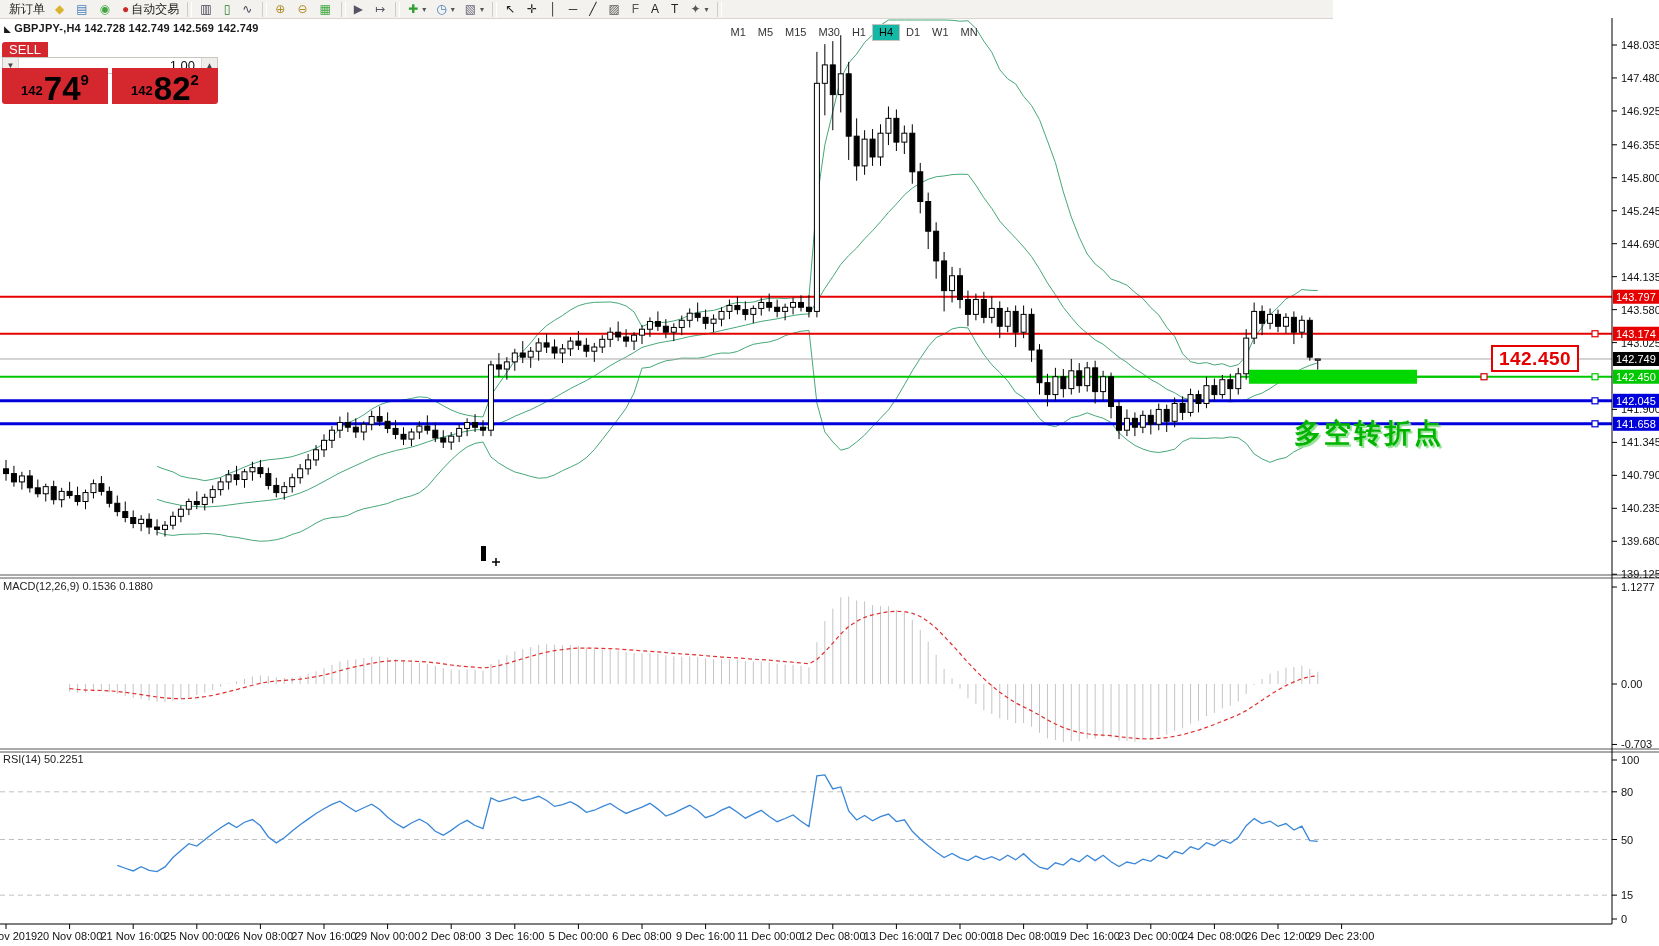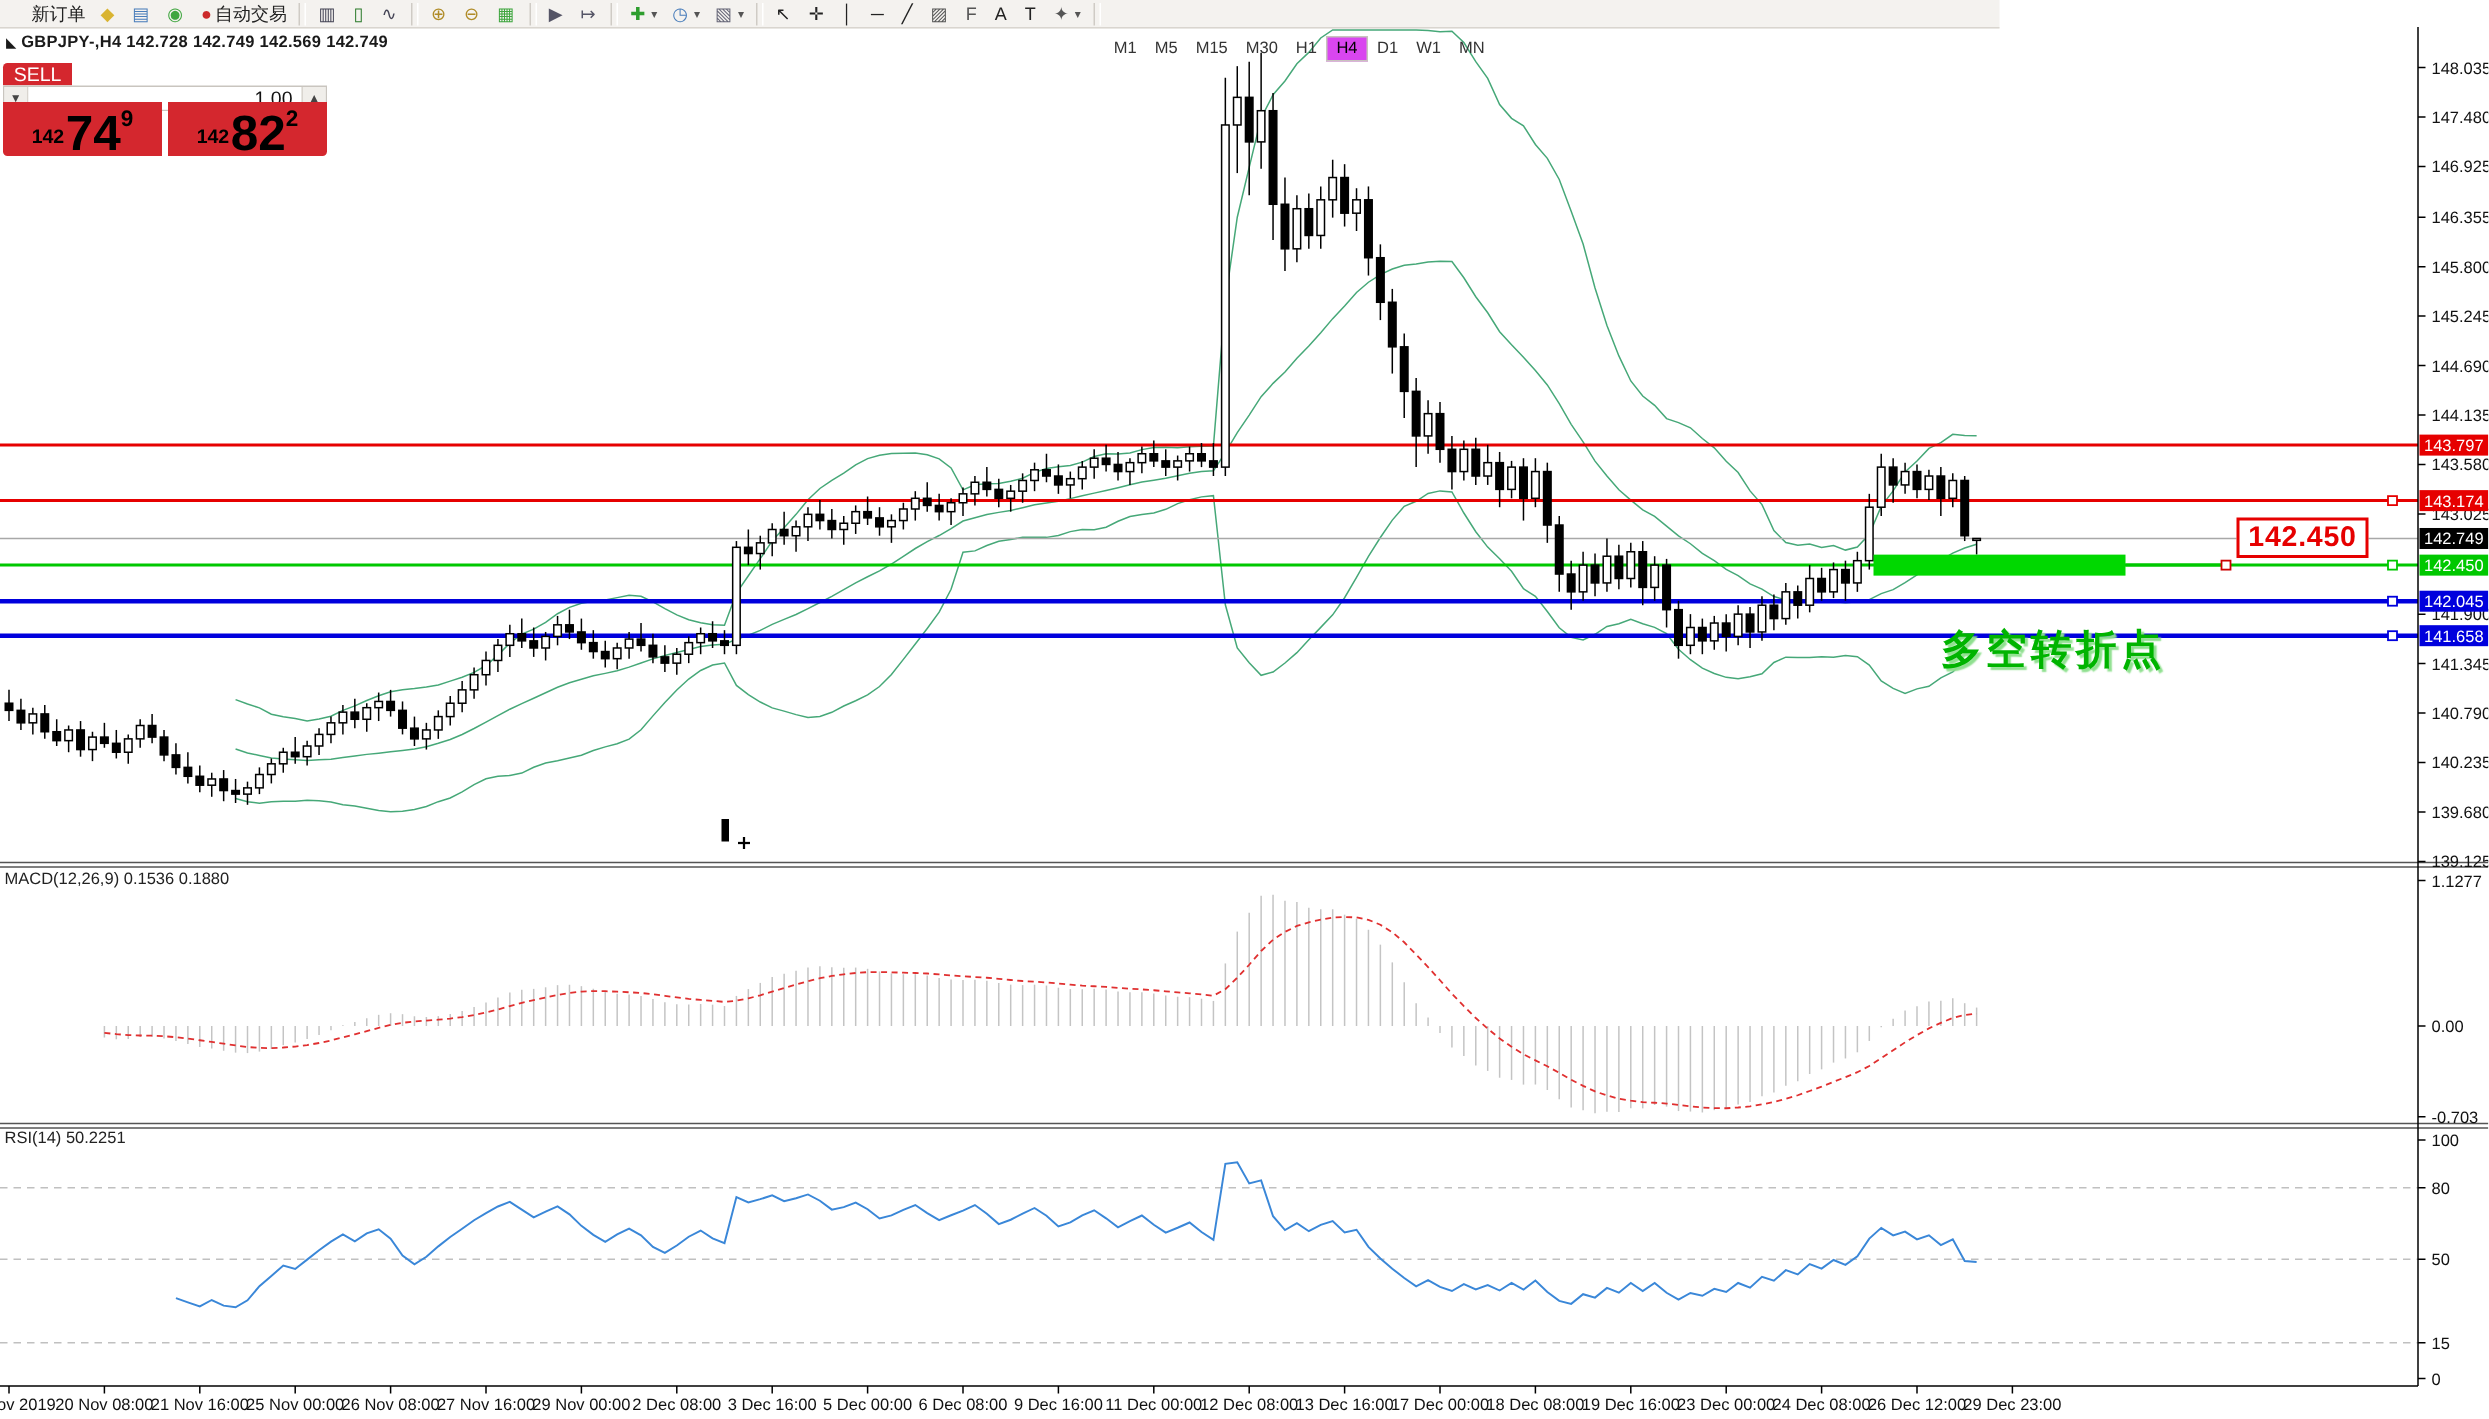--- a/index.html
+++ b/index.html
@@ -3,29 +3,29 @@
 <meta charset="utf-8">
 <style>
   * { margin:0; padding:0; box-sizing:border-box; }
   html,body { width:1659px; height:946px; background:#fff; overflow:hidden;
               font-family:"Liberation Sans","DejaVu Sans",sans-serif; }
   #stage { position:relative; width:1659px; height:946px; background:#fff; }
 
   
   #toolbar { position:absolute; left:0; top:0; width:1333px; height:19px;
              background:#f4f2ef; border-bottom:1px solid #d9d5cf;
-             display:flex; align-items:center; z-index:5; padding-left:16px; }
+             display:flex; align-items:center; z-index:5; padding-left:4px; }
   .tb-btn { display:inline-flex; align-items:center; height:17px; padding:0 4px;
             font-size:12px; color:#222; cursor:default; border:1px solid transparent; }
   .tb-glyph { font-size:12px; line-height:17px; margin-right:2px; }
   .tb-caret { font-size:8px; color:#555; margin-left:2px; }
   .tb-sep { width:5px; height:15px; border-left:1px solid #cfcbc5; border-right:1px solid #fff; margin:0 3px; }
   .tb-tf { display:inline-flex; align-items:center; height:17px; padding:0 6px;
            font-size:11px; color:#333;margin-top:46px; }
-  .tb-tf.active { background:#d946ef; border:1px solid #c8c4bd; color:#000; }
+  .tb-tf.active { background:#14b8a6; border:1px solid #c8c4bd; color:#000; }
 
   
   #symline { position:absolute; left:4px; top:22px; font-size:11px; font-weight:bold;
              color:#1a1a1a; z-index:3; letter-spacing:0.2px; }
   #symline .mk { font-size:9px; margin-right:3px; }
 
   #panel { position:absolute; left:2px; top:42px; width:216px; z-index:4; }
   .prow1 { display:flex; height:24px;flex-direction:column; }
   .pbtn { background:#d4272e; color:#fff; font-size:13px; display:flex; align-items:center;
           justify-content:center; cursor:pointer; }

